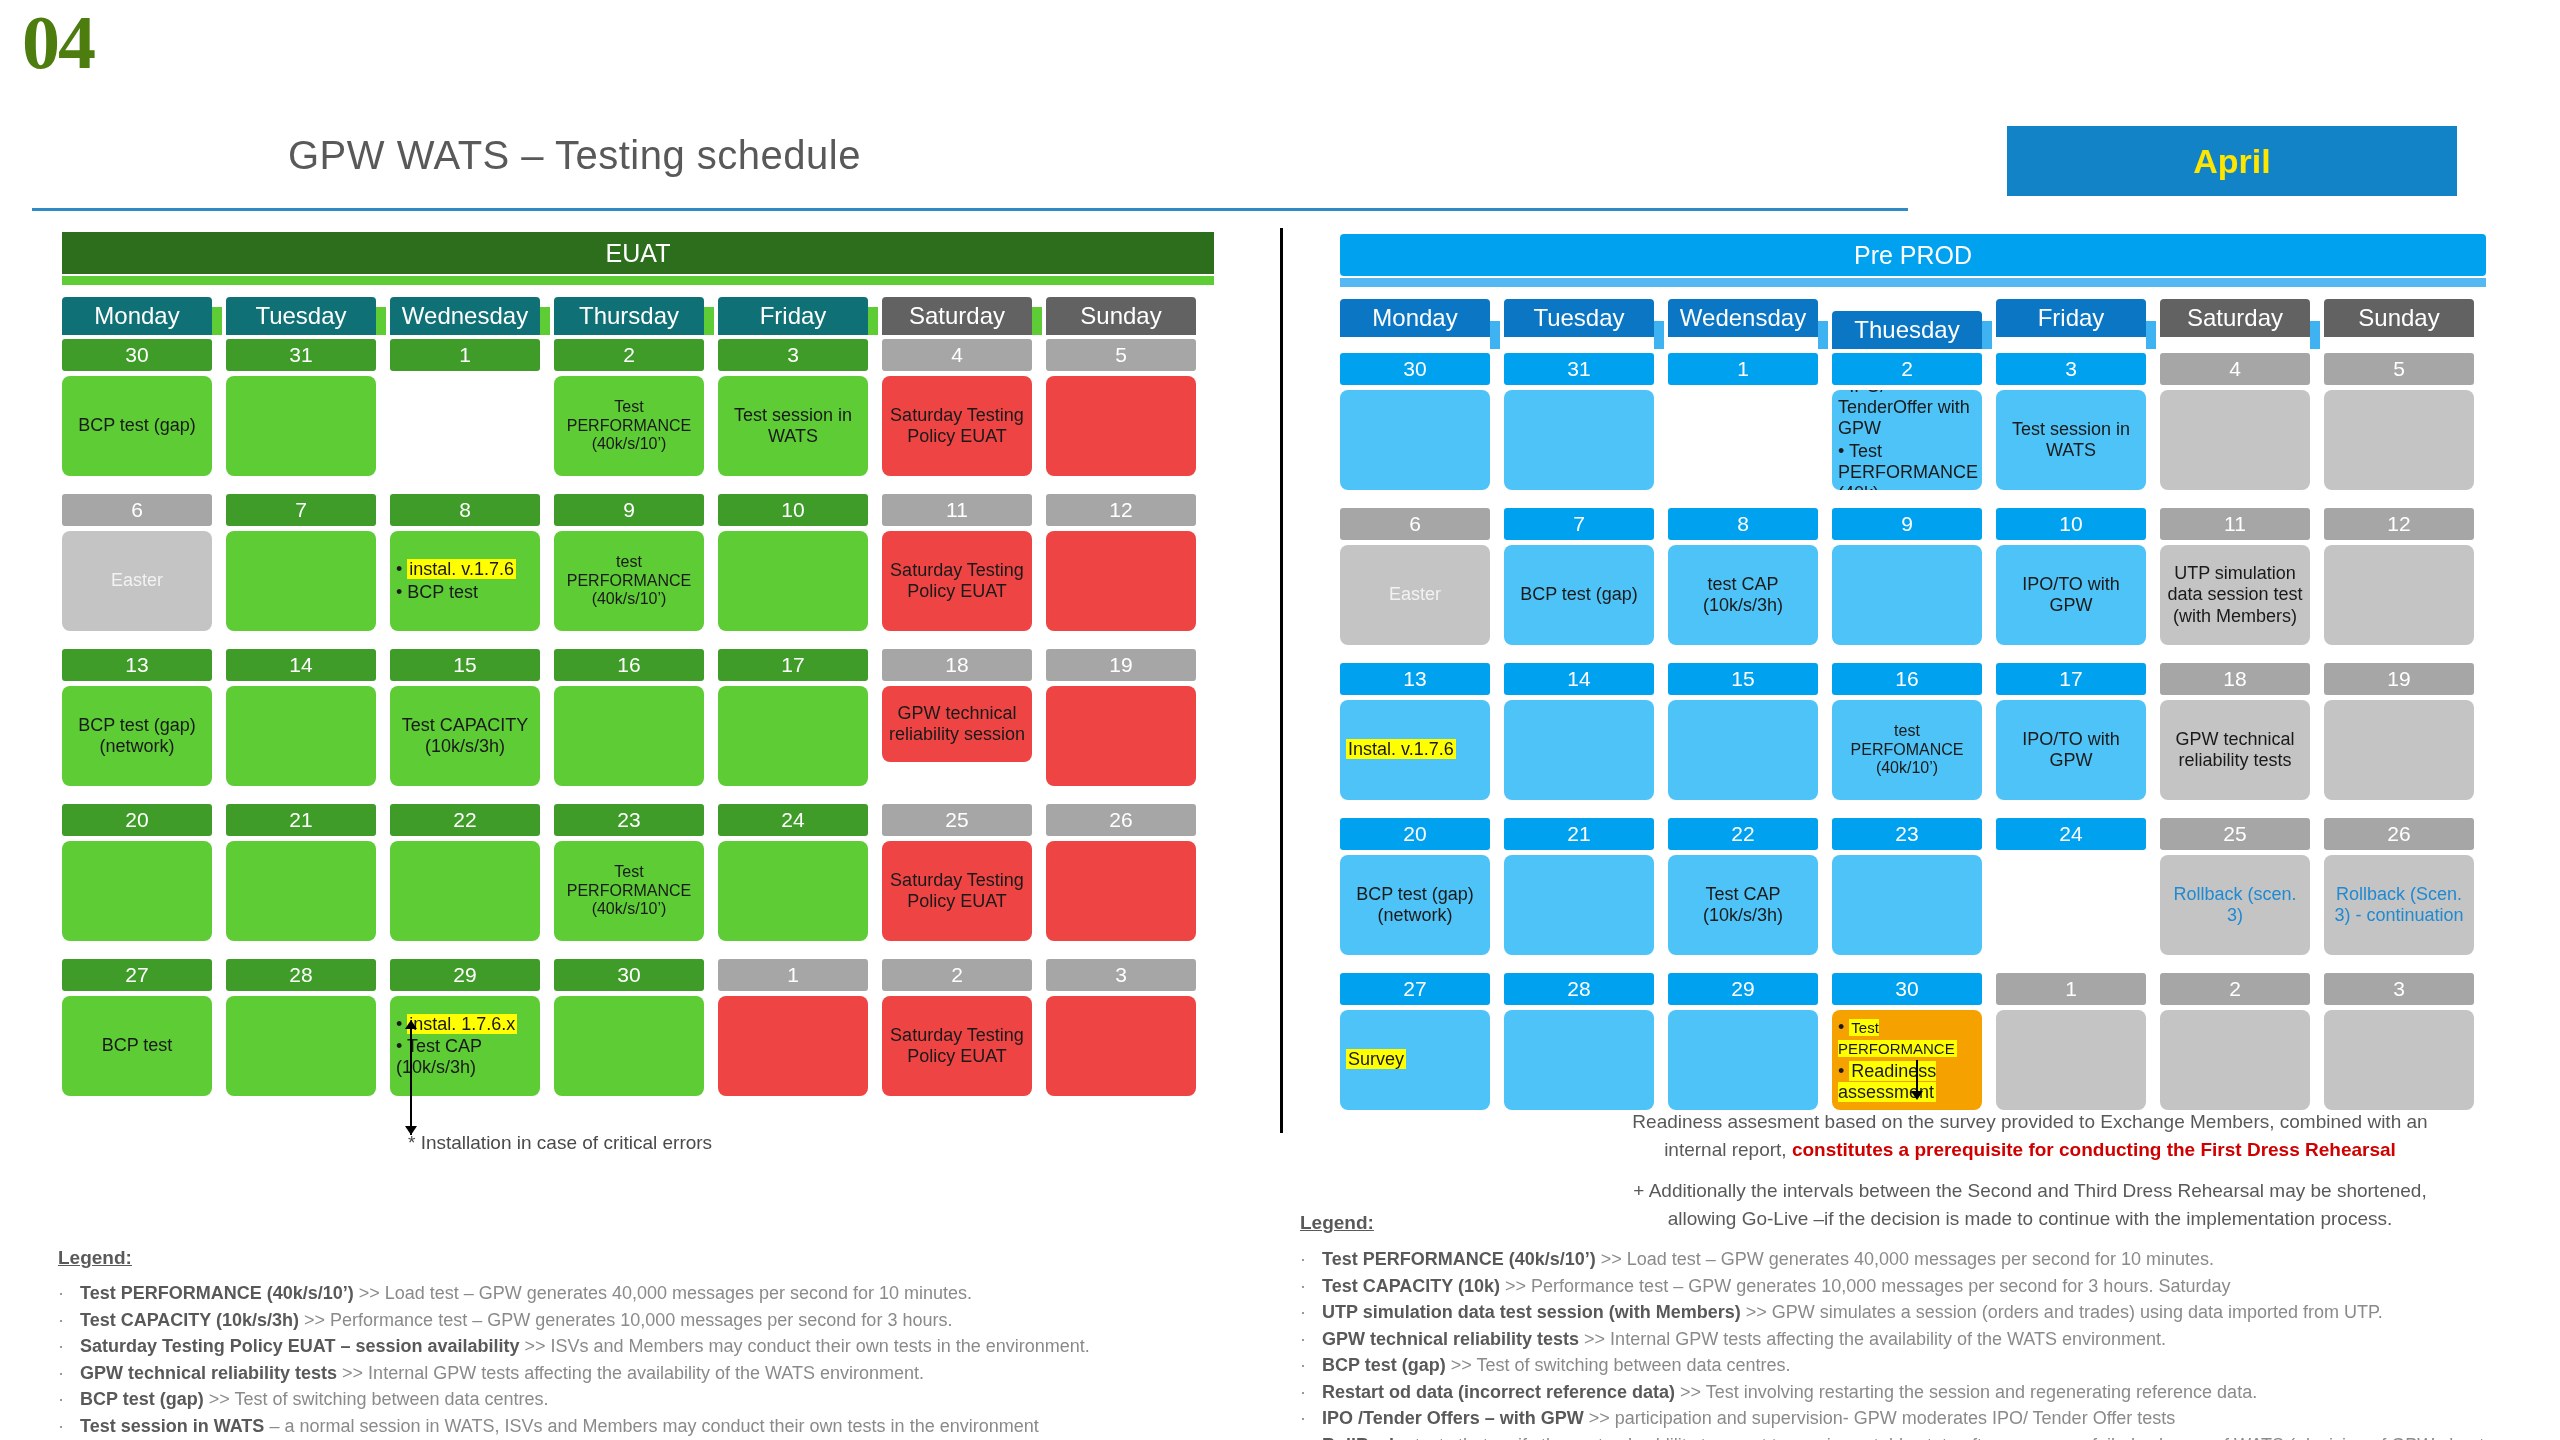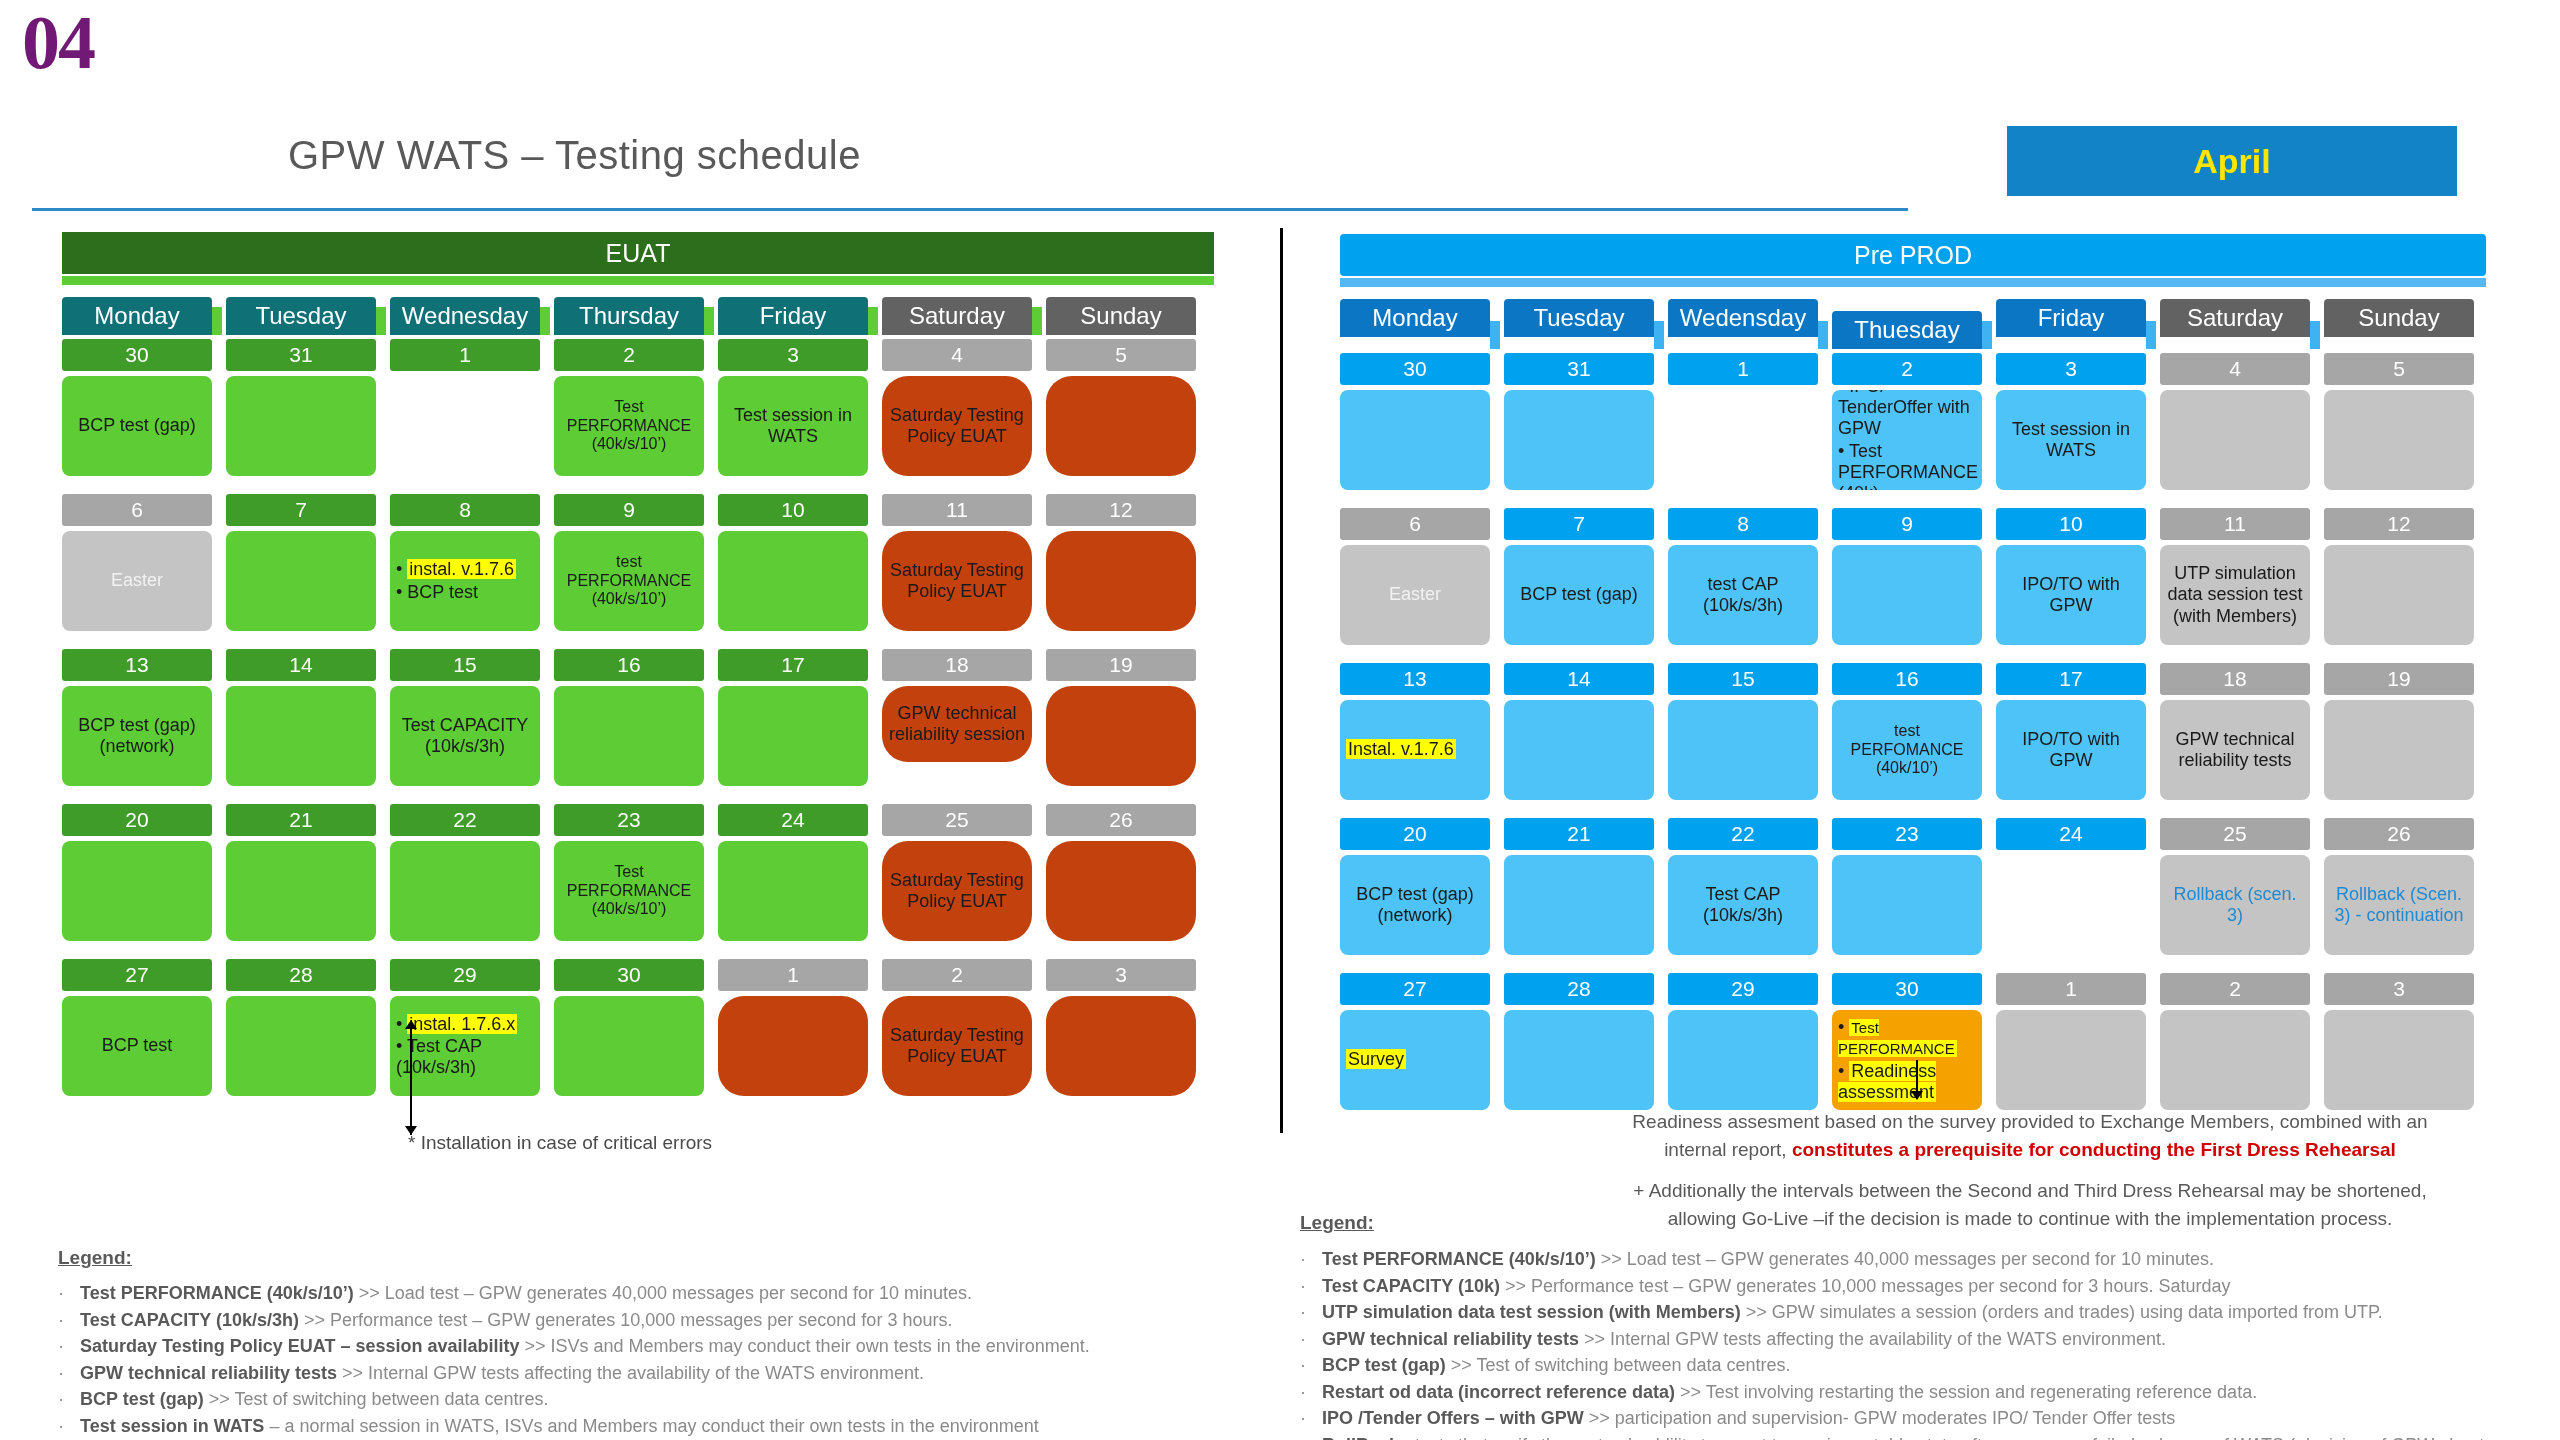--- a/index.html
+++ b/index.html
@@ -7,21 +7,21 @@
     width:2560px;height:1440px;
     background:#ffffff;
     font-family:"Liberation Sans", sans-serif;
     overflow:hidden;
     position:relative;
   }
   
   #slide-number{
     position:absolute;left:22px;top:4px;
     font-family:"Liberation Serif", serif;
-    font-size:76px;font-weight:bold;color:#701a75;
+    font-size:76px;font-weight:bold;color:#4d7c0f;
     letter-spacing:-2px;line-height:1;
   }
   #page-title{
     position:absolute;left:288px;top:133px;
     font-size:40px;color:#595959;font-weight:400;
     letter-spacing:.5px;white-space:nowrap;
   }
   #title-rule{
     position:absolute;left:32px;top:208px;width:1876px;height:3px;
     background:#2e8bc6;
@@ -78,21 +78,21 @@
   .dnum.off-p{background:#a6a6a6;}
 
   .dcell{
     margin-top:5px;border-radius:8px;
     font-size:18px;color:#1a1a1a;line-height:1.18;
     display:flex;align-items:center;justify-content:center;
     text-align:center;padding:4px 6px;box-sizing:border-box;
     overflow:hidden;
   }
   .dcell.wk-e{background:#5dcc35;}
-  .dcell.we-e{background:#c2410c;border-radius:26px;}
+  .dcell.we-e{background:#ef4444;}
   .dcell.off-e{background:#c4c4c4;color:#f2f2f2;}
   .dcell.wk-p{background:#4ec3f7;}
   .dcell.we-p{background:#c4c4c4;}
   .dcell.off-p{background:#c4c4c4;color:#f2f2f2;}
   .dcell.orange{background:#f5a200;}
 
   .bullets{text-align:left;width:100%;}
   .bullets div{margin:1px 0;}
   .hl{background:#ffff00;padding:0 2px;}
   .blue-txt{color:#1f8ad2;}

